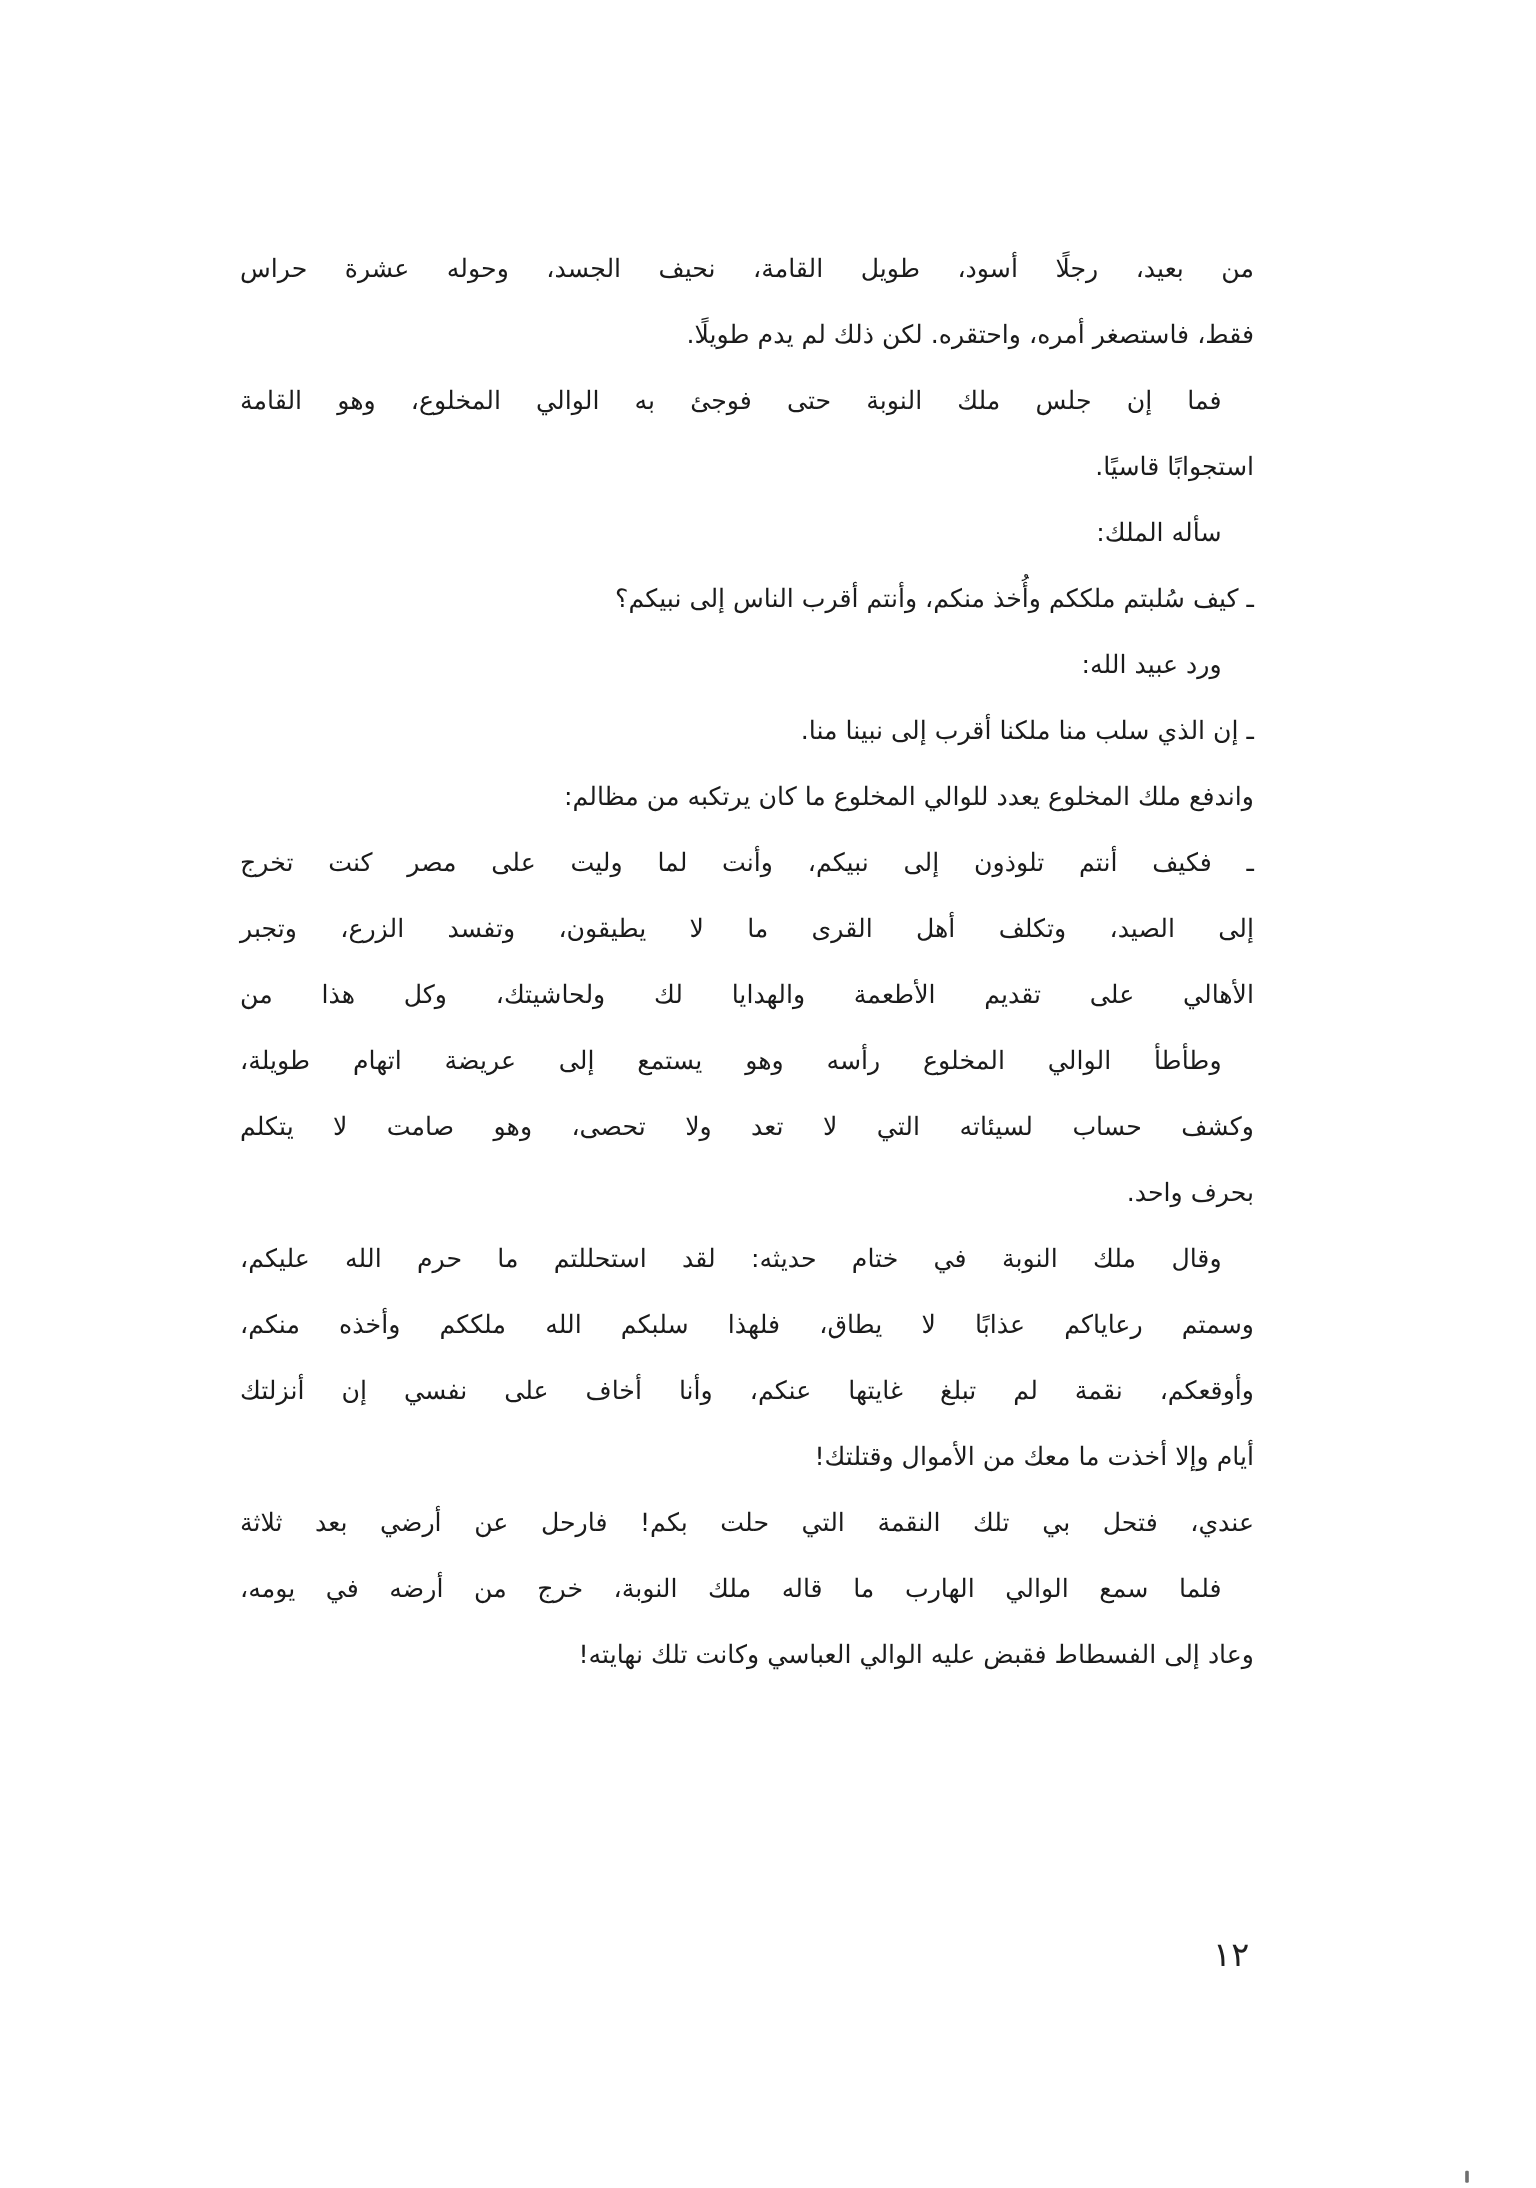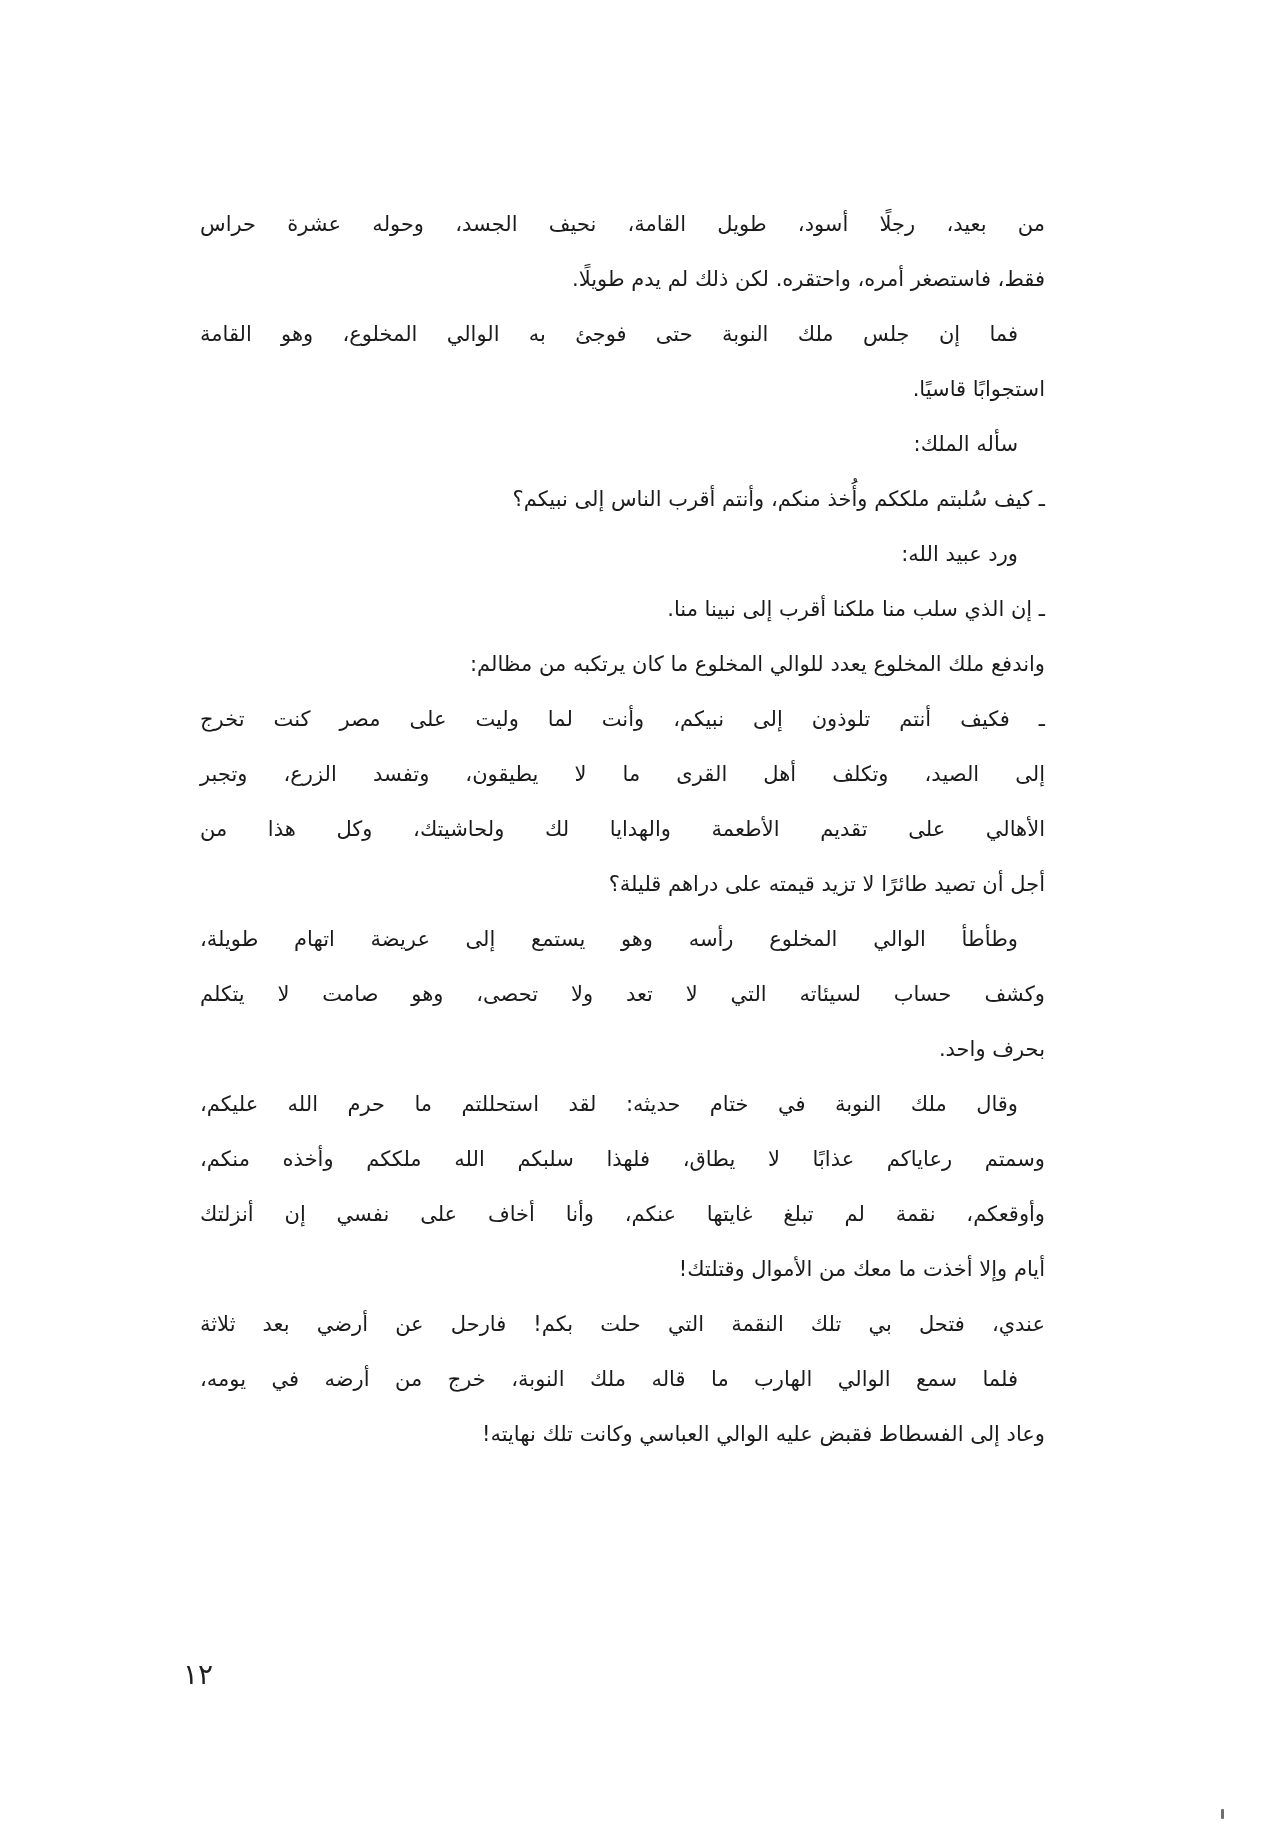--- a/index.html
+++ b/index.html
@@ -39,28 +39,27 @@
   .line.justify {
     text-align: justify;
     text-align-last: justify;
   }
   .line.indent {
     padding-right: 27px;
   }
   .page-number {
     position: absolute;
     top: 1612px;
-    left: 183px;
+    left: 196px;
     width: 845px;
-    text-align: left;
+    text-align: right;
     direction: rtl;
     font-size: 28px;
     color: #1f1f1f;
     font-family: "DejaVu Sans", sans-serif;
-    margin-top: 46px;
   }
   .edge-mark {
     position: absolute;
     left: 1221px;
     top: 1809px;
     width: 3px;
     height: 10px;
     background: #6f6f6f;
     border-radius: 1px;
   }
@@ -76,21 +75,20 @@
       <div class="line justify indent">فما إن جلس ملك النوبة حتى فوجئ به الوالي المخلوع، وهو القامة</div>
       <div class="line">استجوابًا قاسيًا.</div>
       <div class="line indent">سأله الملك:</div>
       <div class="line">ـ كيف سُلبتم ملككم وأُخذ منكم، وأنتم أقرب الناس إلى نبيكم؟</div>
       <div class="line indent">ورد عبيد الله:</div>
       <div class="line">ـ إن الذي سلب منا ملكنا أقرب إلى نبينا منا.</div>
       <div class="line">واندفع ملك المخلوع يعدد للوالي المخلوع ما كان يرتكبه من مظالم:</div>
       <div class="line justify">ـ فكيف أنتم تلوذون إلى نبيكم، وأنت لما وليت على مصر كنت تخرج</div>
       <div class="line justify">إلى الصيد، وتكلف أهل القرى ما لا يطيقون، وتفسد الزرع، وتجبر</div>
       <div class="line justify">الأهالي على تقديم الأطعمة والهدايا لك ولحاشيتك، وكل هذا من</div>
-      <div class="line">أجل أن تصيد طائرًا لا تزيد قيمته على دراهم قليلة؟</div>
       <div class="line justify indent">وطأطأ الوالي المخلوع رأسه وهو يستمع إلى عريضة اتهام طويلة،</div>
       <div class="line justify">وكشف حساب لسيئاته التي لا تعد ولا تحصى، وهو صامت لا يتكلم</div>
       <div class="line">بحرف واحد.</div>
       <div class="line justify indent">وقال ملك النوبة في ختام حديثه: لقد استحللتم ما حرم الله عليكم،</div>
       <div class="line justify">وسمتم رعاياكم عذابًا لا يطاق، فلهذا سلبكم الله ملككم وأخذه منكم،</div>
       <div class="line justify">وأوقعكم، نقمة لم تبلغ غايتها عنكم، وأنا أخاف على نفسي إن أنزلتك</div>
       <div class="line">أيام وإلا أخذت ما معك من الأموال وقتلتك!</div>
       <div class="line justify">عندي، فتحل بي تلك النقمة التي حلت بكم! فارحل عن أرضي بعد ثلاثة</div>
       <div class="line justify indent">فلما سمع الوالي الهارب ما قاله ملك النوبة، خرج من أرضه في يومه،</div>
       <div class="line">وعاد إلى الفسطاط فقبض عليه الوالي العباسي وكانت تلك نهايته!</div>

